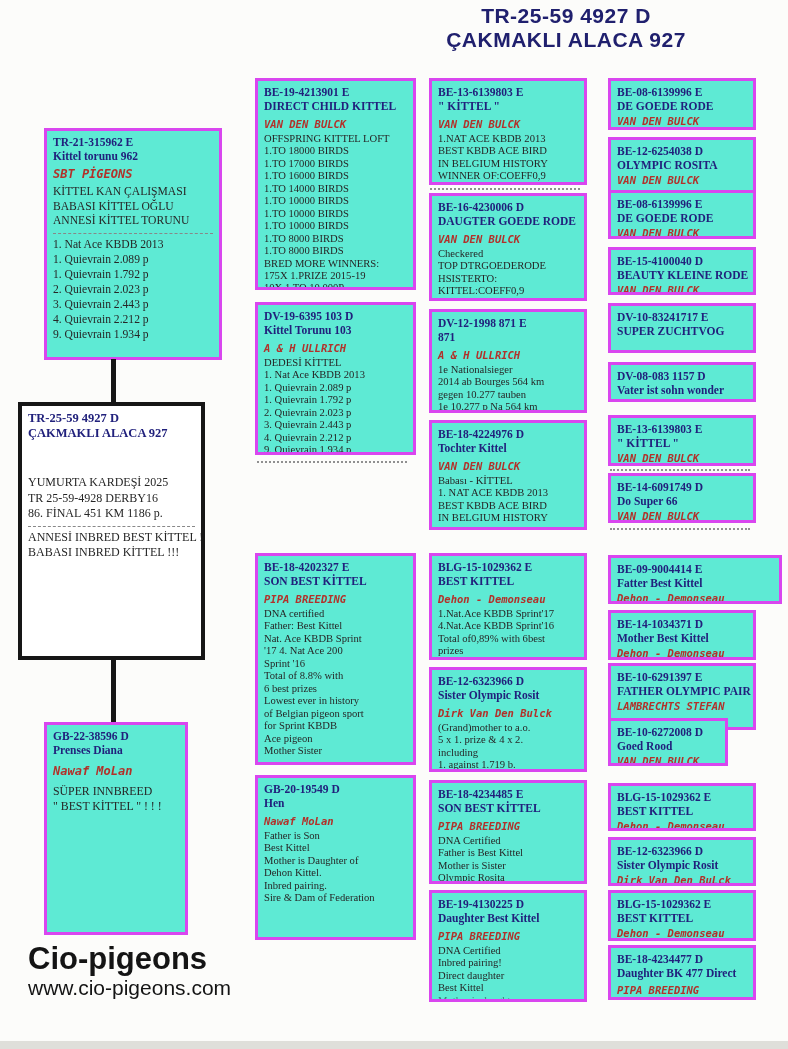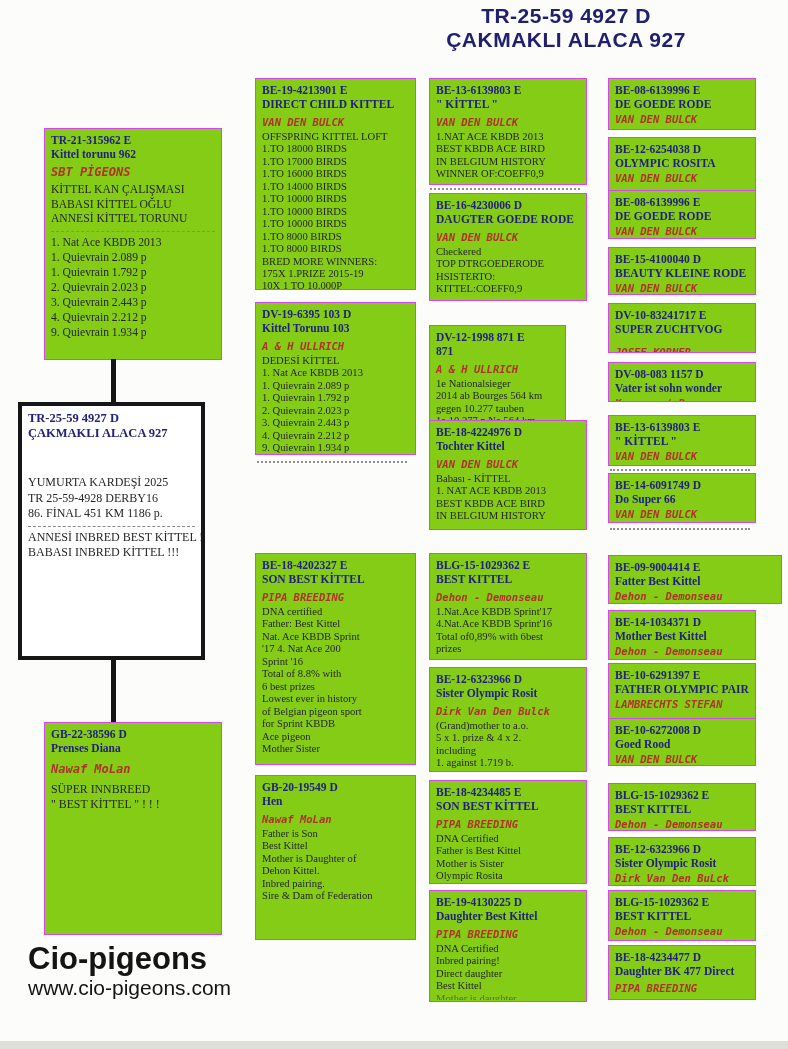--- a/index.html
+++ b/index.html
@@ -1,17 +1,17 @@
 <!DOCTYPE html>
 <html><head>
 <meta charset="utf-8">
 <style>
   html,body{margin:0;padding:0;}
   .page{position:relative;width:788px;height:1049px;background:#fcfcfa;font-family:"Liberation Serif",serif;overflow:hidden;}
-  .box{position:absolute;background:#84cc16;border:1px solid #d946ef;padding:5px 6px;box-sizing:border-box;overflow:hidden;}
+  .box{position:absolute;background:#5eead4;border:3px solid #d946ef;padding:5px 6px;box-sizing:border-box;overflow:hidden;}
   .ring,.bname{color:#21217c;font-weight:bold;font-size:11.5px;line-height:13.5px;white-space:nowrap;}
   .breeder{color:#b2312a;font-family:"DejaVu Sans Mono",monospace;font-weight:bold;font-style:italic;font-size:10.5px;line-height:12px;margin-top:5px;white-space:nowrap;}
   .body{color:#262626;font-size:11px;line-height:13.2px;margin-top:5px;}
   .body .ln{white-space:nowrap;}
   .compact .body{margin-top:3px;font-size:10.6px;line-height:12.45px;}
   .dashes{border-top:1px dashed #888;margin:4px 0 3px 0;}
   .clipped{height:7px;overflow:hidden;opacity:.55;color:#262626;font-size:10.6px;line-height:11px;white-space:nowrap;}
   .subject-box{border:4px solid #161616;background:#fff;}
   .vline{position:absolute;width:5px;background:#161616;}
   .dots{position:absolute;border-top:2px dotted #909090;}
@@ -64,21 +64,21 @@
       </div>
     <div class="dashes"></div>
     <div class="body" style="margin-top:0;font-size:12px;line-height:15.5px">
         <div class="ln">ANNESİ INBRED BEST KİTTEL !!</div>
         <div class="ln">BABASI INBRED KİTTEL !!!</div>
       </div>
   </div>
 
   <div class="vline" style="left:111px;top:660px;height:62px"></div>
 
-  <div class="box" style="left:44px;top:722px;width:178px;height:213px">
+  <div class="box" style="left:44px;top:722px;width:144px;height:213px">
     <div class="ring">GB-22-38596  D</div>
     <div class="bname">Prenses Diana</div>
     <div class="breeder" style="font-size:12px;margin-top:8px">Nawaf MoLan</div>
     <div class="body" style="font-size:11.8px;line-height:15px;margin-top:7px">
         <div class="ln">SÜPER  INNBREED</div>
         <div class="ln">" BEST KİTTEL " ! ! !</div>
       </div>
   </div>
 
   <div class="box compact" style="left:255px;top:78px;width:161px;height:212px">
@@ -164,21 +164,21 @@
     <div class="ring">BE-16-4230006  D</div>
     <div class="bname">DAUGTER GOEDE RODE</div>
     <div class="breeder">VAN DEN BULCK</div>
     <div class="body">
         <div class="ln">Checkered</div>
         <div class="ln">TOP DTRGOEDERODE</div>
         <div class="ln">HSISTERTO:</div>
         <div class="ln">KITTEL:COEFF0,9</div>
       </div>
   </div>
-  <div class="box compact" style="left:429px;top:325px;width:137px;height:104px">
+  <div class="box compact" style="left:429px;top:309px;width:158px;height:104px">
     <div class="ring">DV-12-1998 871  E</div>
     <div class="bname">871</div>
     <div class="breeder">A &amp;   H ULLRICH</div>
     <div class="body">
         <div class="ln">1e Nationalsieger</div>
         <div class="ln">2014 ab Bourges 564 km</div>
         <div class="ln">gegen 10.277 tauben</div>
         <div class="ln">1e 10.277 p Na 564 km</div>
       </div>
     <div class="clipped">1e 6.975 p Na 564 k</div>
@@ -290,21 +290,21 @@
   <div class="box" style="left:608px;top:610px;width:148px;height:50px">
     <div class="ring">BE-14-1034371  D</div>
     <div class="bname">Mother Best Kittel</div>
     <div class="breeder" style="margin-top:2px">Dehon - Demonseau</div>
   </div>
   <div class="box" style="left:608px;top:663px;width:148px;height:67px">
     <div class="ring">BE-10-6291397  E</div>
     <div class="bname">FATHER OLYMPIC PAIR</div>
     <div class="breeder" style="margin-top:2px">LAMBRECHTS  STEFAN</div>
   </div>
-  <div class="box" style="left:608px;top:718px;width:148px;height:48px">
+  <div class="box" style="left:608px;top:718px;width:120px;height:48px">
     <div class="ring">BE-10-6272008  D</div>
     <div class="bname">Goed Rood</div>
     <div class="breeder" style="margin-top:2px">VAN DEN BULCK</div>
   </div>
   <div class="box" style="left:608px;top:783px;width:148px;height:48px">
     <div class="ring">BLG-15-1029362  E</div>
     <div class="bname">BEST KITTEL</div>
     <div class="breeder" style="margin-top:2px">Dehon - Demonseau</div>
   </div>
   <div class="box" style="left:608px;top:837px;width:148px;height:49px">

